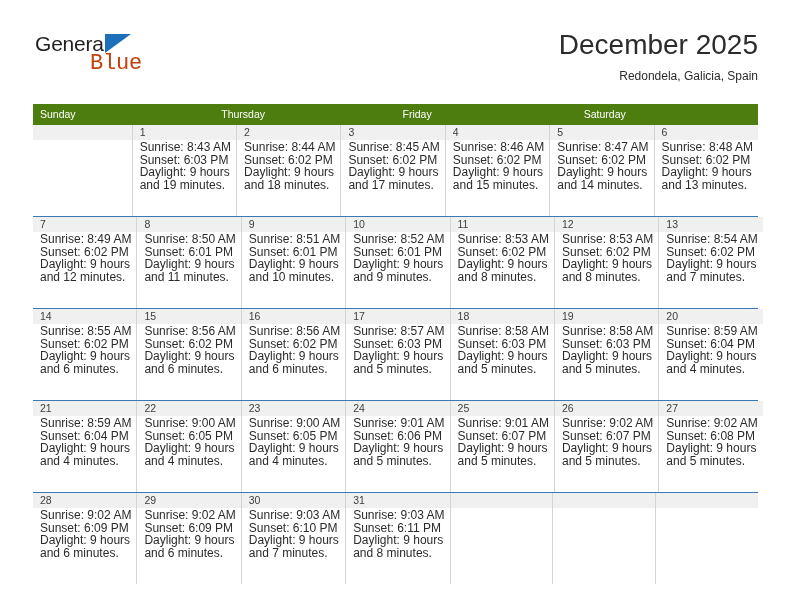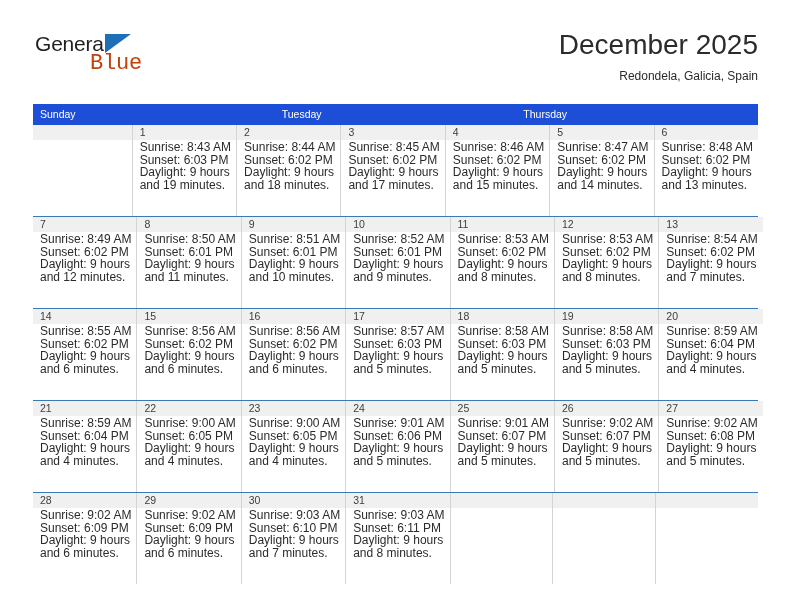--- a/index.html
+++ b/index.html
@@ -91,21 +91,21 @@
   .cal {
     position: absolute;
     left: 33px;
     top: 104px;
     width: 725px;
   }
 
   .weekhead {
     display: flex;
     width: 100%;
-    background: #1d4ed8;
+    background: #4d7c0f;
   }
   .weekhead .dow {
     flex: 1 1 0;
     box-sizing: border-box;
     padding: 4px 0 4px 7px;
     color: #ffffff;
     font-size: 10.5px;
     line-height: 13px;
     white-space: nowrap;
   }
@@ -170,22 +170,23 @@
     <div class="titles">
       <div class="cal-title">December 2025</div>
       <div class="cal-sub">Redondela, Galicia, Spain</div>
     </div>
 
   </div>
 
   <div class="cal">
     <div class="weekhead" id="weekhead">
         <div class="dow">Sunday</div>
-        <div class="dow">Tuesday</div>
         <div class="dow">Thursday</div>
+        <div class="dow">Friday</div>
+        <div class="dow">Saturday</div>
       </div>
     <div id="weeks">
         <div class="week">
           <div class="cell empty">
             <div class="daynum"></div>
             <div class="info">
               <div></div>
               <div></div>
               <div></div>
               <div></div>

